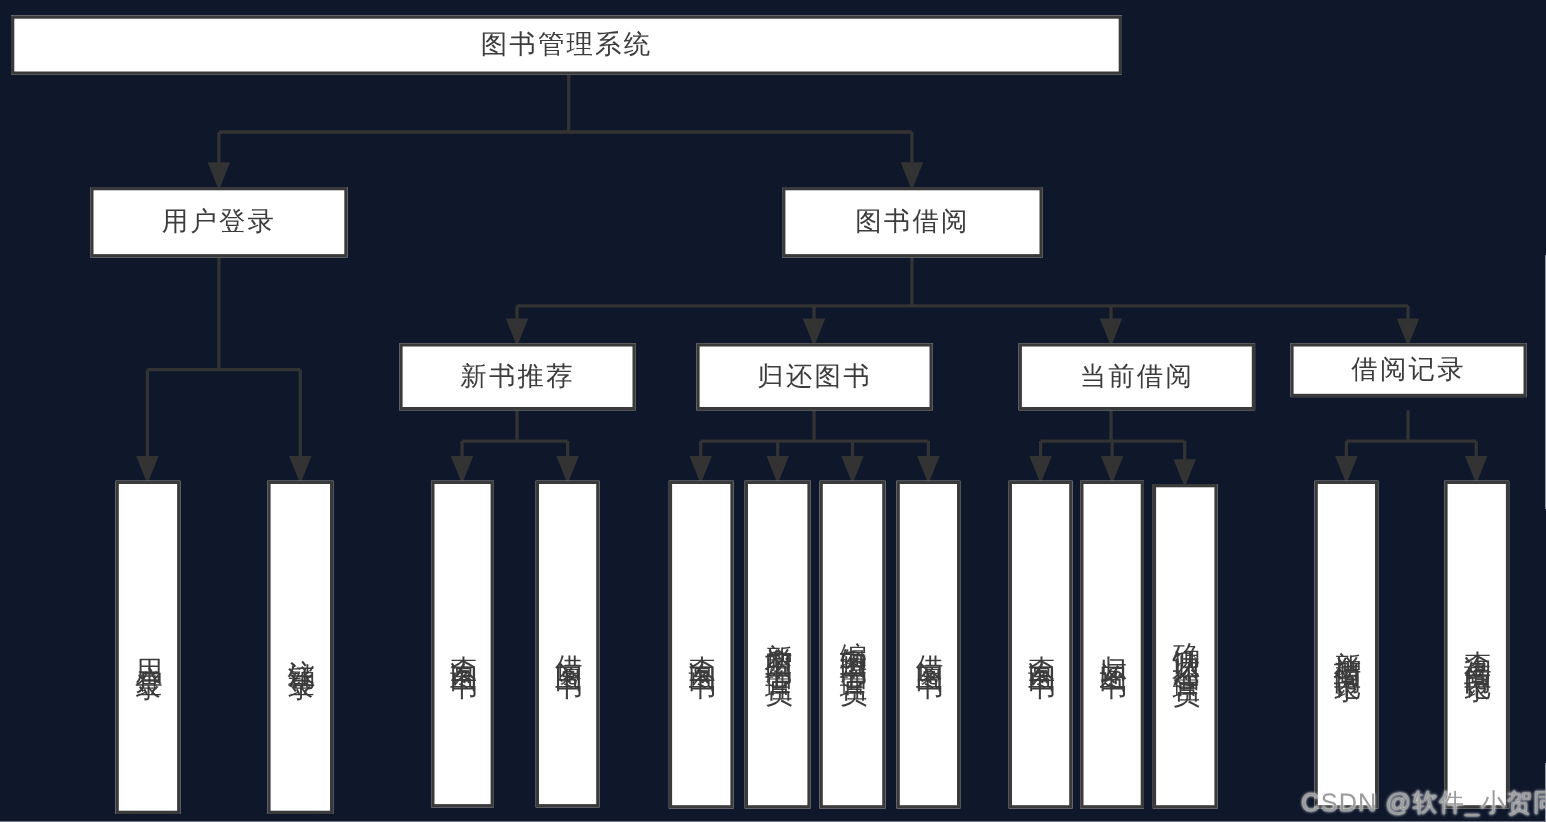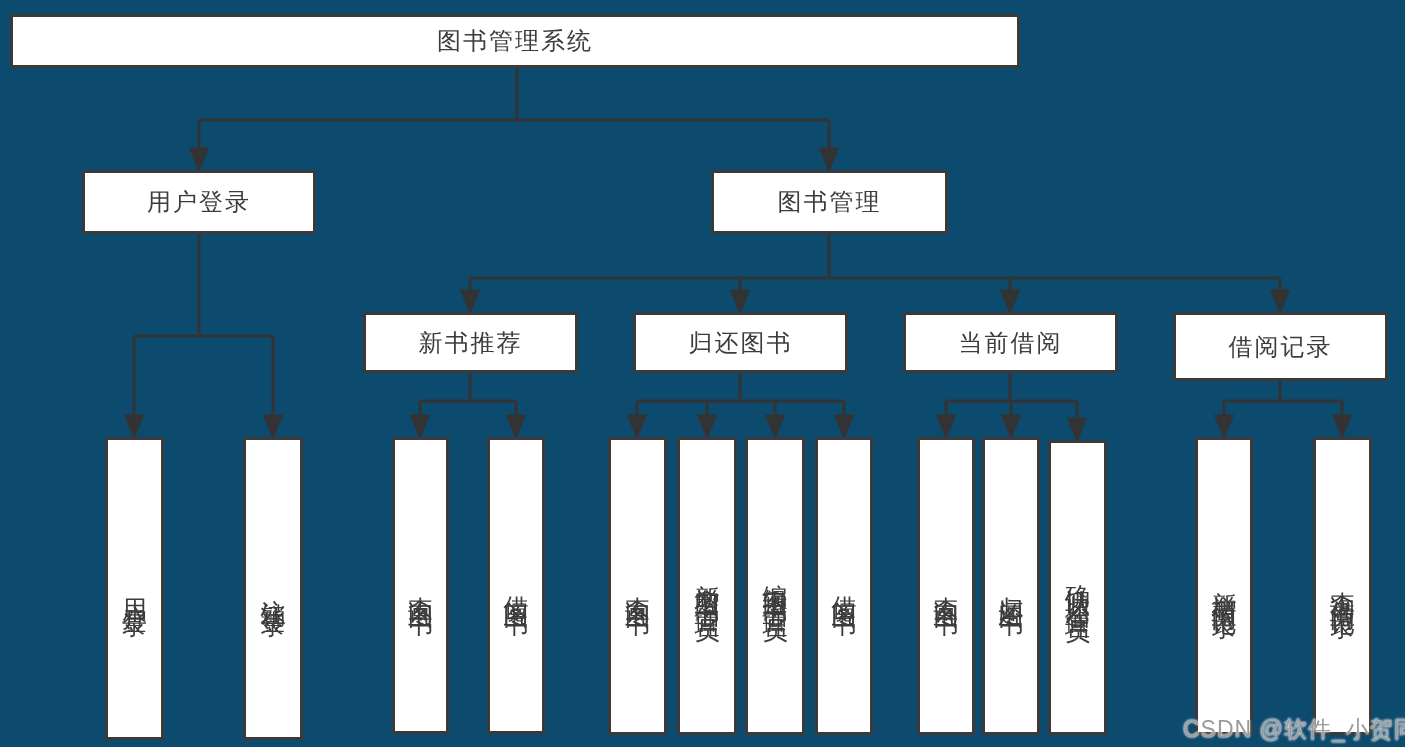--- a/index.html
+++ b/index.html
@@ -1,21 +1,21 @@
 <!DOCTYPE html>
 <html><head>
 <meta charset="utf-8">
 <style>
   html, body { margin: 0; padding: 0; background: #ffffff; }
   body { font-family: "Liberation Sans", "DejaVu Sans", sans-serif; }
   .stage {
     position: relative;
     width: 1405px;
     height: 747px;
-    background: #0c4a6e;
+    background: #0f172a;
     overflow: hidden;
   }
   .connectors {
     position: absolute;
     left: 0; top: 0;
     width: 1405px; height: 747px;
     pointer-events: none;
   }
   .node {
     position: absolute;
@@ -106,26 +106,26 @@
         <polygon points="1216,416 1232,416 1224,436"></polygon>
         <polygon points="1334,416 1350,416 1342,436"></polygon>
       </g>
 
     </g>
   </svg>
 
   <div class="node h" style="left:10px; top:14px; width:1010px; height:54px;">图书管理系统</div>
 
   <div class="node h" style="left:82px; top:170px; width:234px; height:64px;">用户登录</div>
-  <div class="node h" style="left:711px; top:170px; width:237px; height:64px;">图书管理</div>
+  <div class="node h" style="left:711px; top:170px; width:237px; height:64px;">图书借阅</div>
 
   <div class="node h" style="left:363px; top:312px; width:215px; height:61px;font-family:Liberation Serif, serif;">新书推荐</div>
   <div class="node h" style="left:633px; top:312px; width:215px; height:61px;">归还图书</div>
-  <div class="node h" style="left:903px; top:312px; width:215px; height:61px;">当前借阅</div>
-  <div class="node h" style="left:1173px; top:312px; width:215px; height:69px;">借阅记录</div>
+  <div class="node h" style="left:926px; top:312px; width:215px; height:61px;">当前借阅</div>
+  <div class="node h" style="left:1173px; top:312px; width:215px; height:49px;">借阅记录</div>
 
   <div class="node v" style="left:105px; top:437px; width:59px; height:303px;">用户登录</div>
   <div class="node v" style="left:243px; top:437px; width:60px; height:303px;">注销登录</div>
 
   <div class="node v" style="left:392px; top:437px; width:57px; height:297px;">查询图书</div>
   <div class="node v" style="left:487px; top:437px; width:58px; height:297px;">借阅图书</div>
 
   <div class="node v" style="left:608px; top:437px; width:59px; height:298px;">查询图书</div>
   <div class="node v" style="left:677px; top:437px; width:60px; height:298px;">新增图书（管理员）</div>
   <div class="node v" style="left:745px; top:437px; width:60px; height:298px;">编辑图书（管理员）</div>

